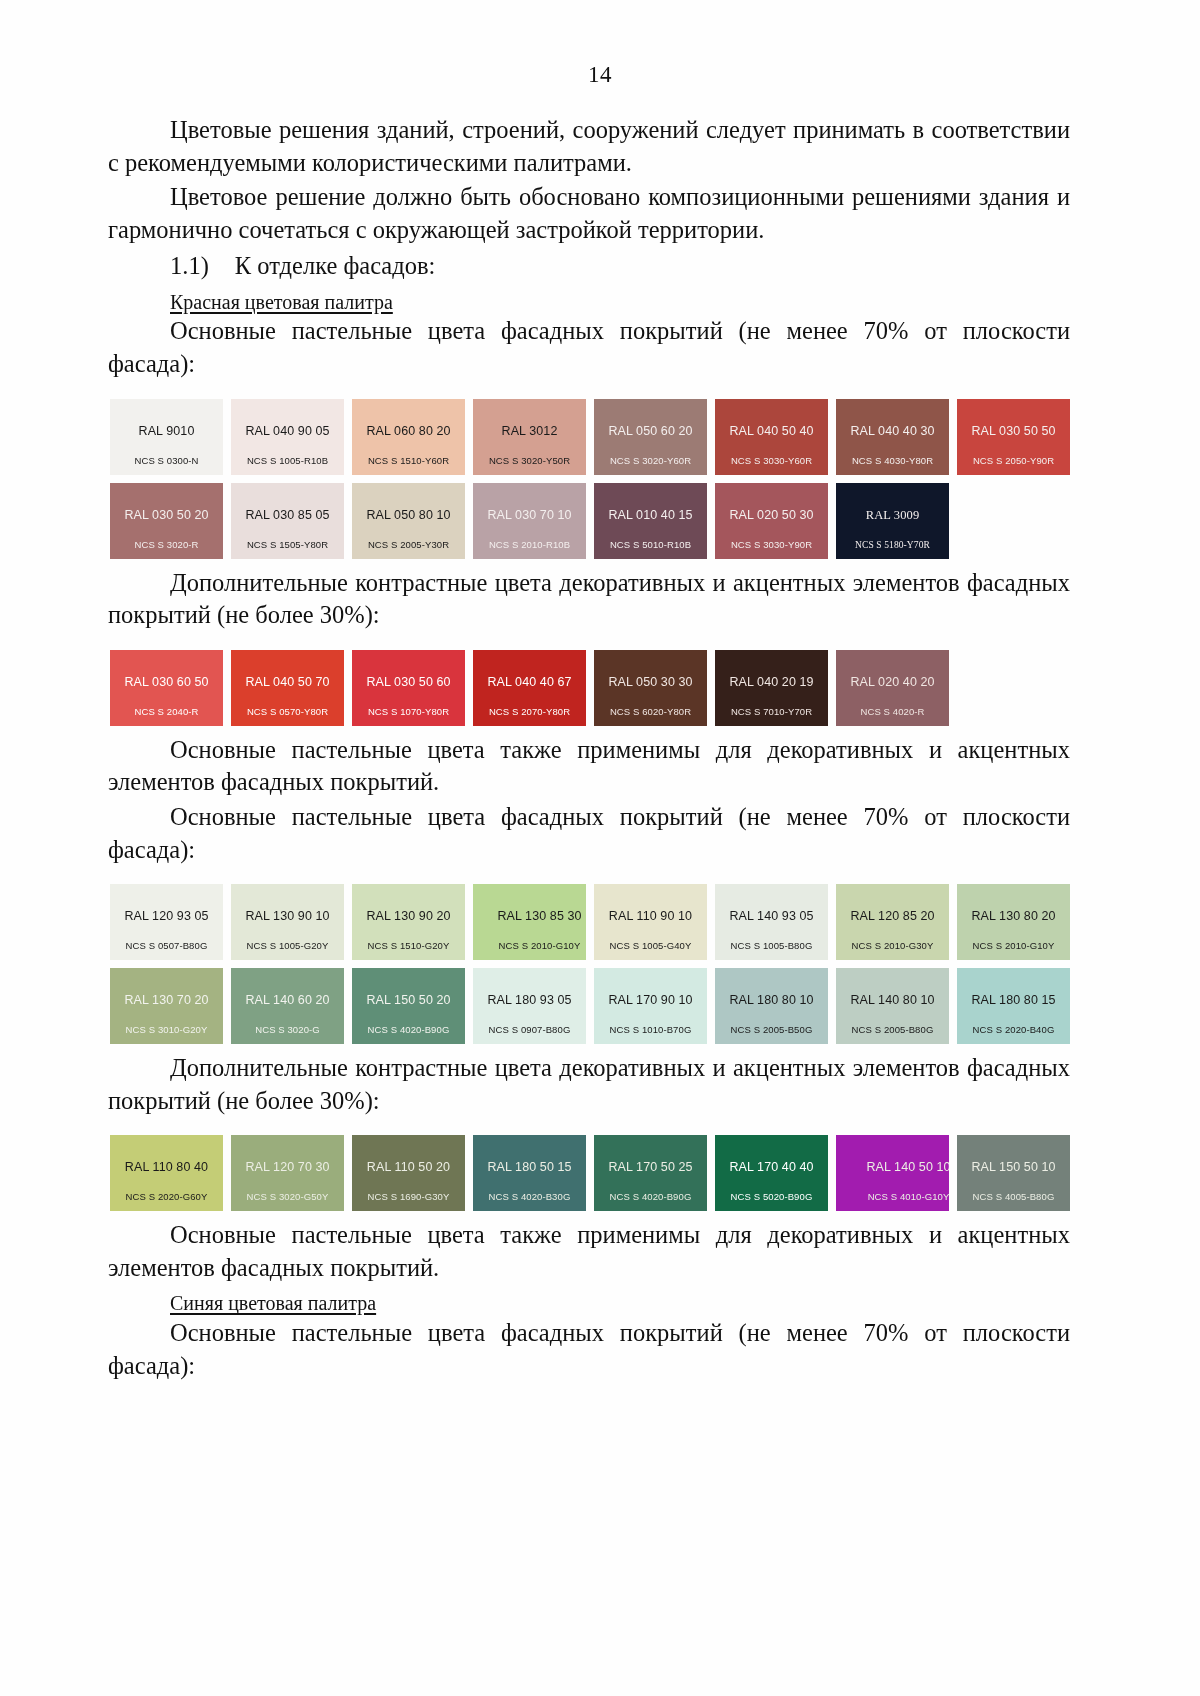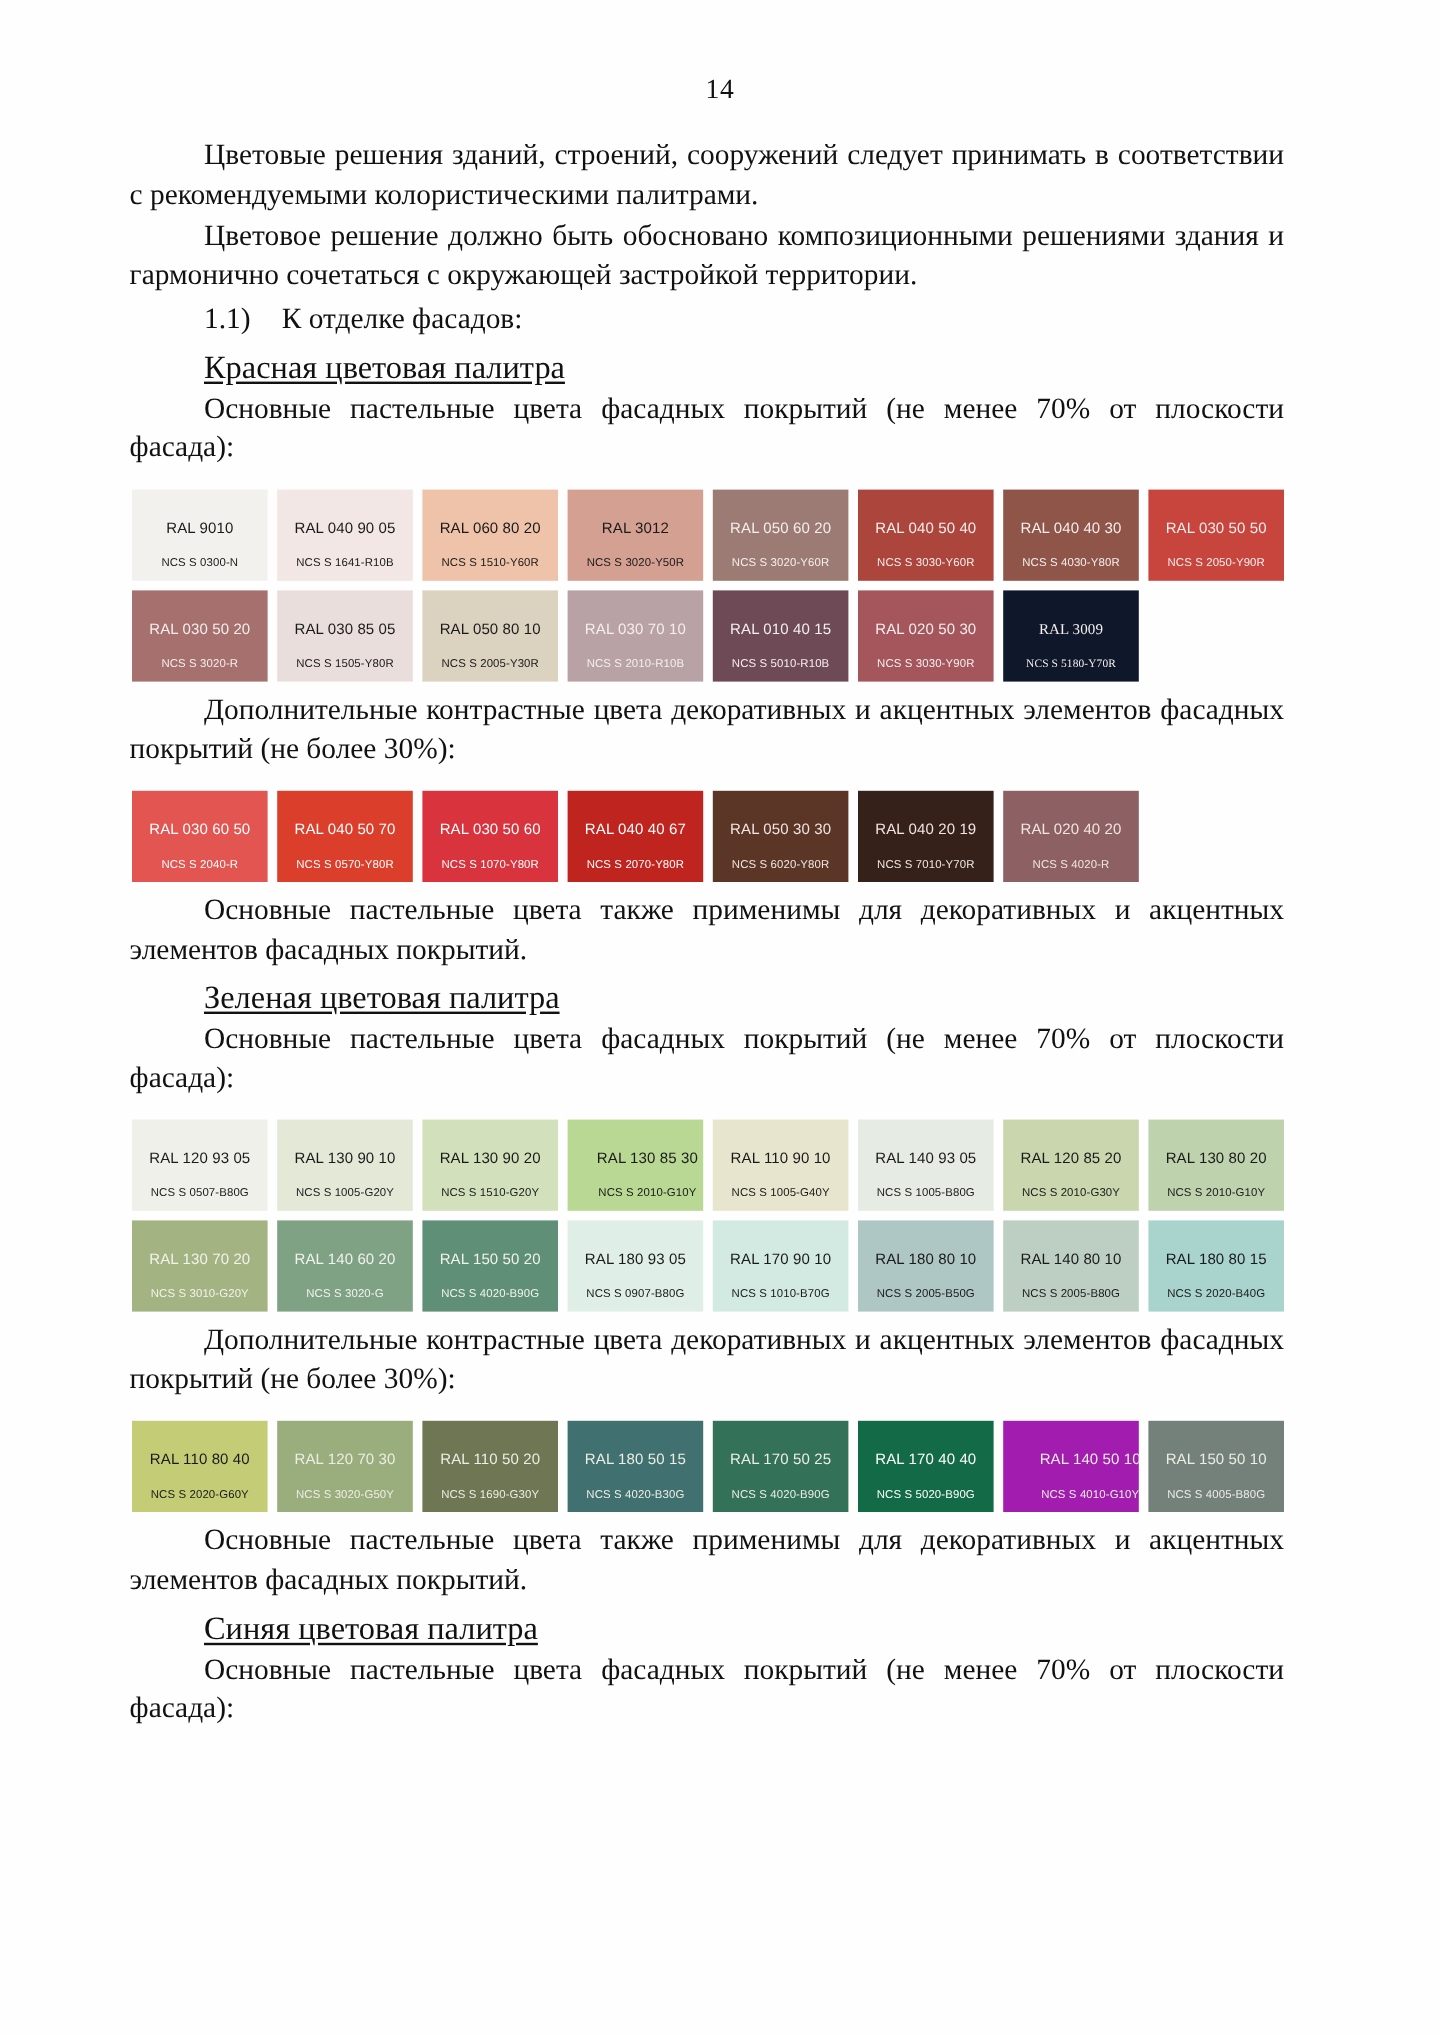--- a/index.html
+++ b/index.html
@@ -56,21 +56,21 @@
     margin: 4px 0 0 0;
     font-size: 24.5px;
     line-height: 1.33;
     text-indent: 62px;
     color: #111;
     font-family: "Liberation Serif", serif;
   }
   p.numbered .num-gap { display: inline-block; width: 26px; }
   p.heading-underline {
     margin: 6px 0 0 0;
-    font-size: 27px;
+    font-size: 20px;
     line-height: 1.33;
     text-indent: 62px;
     color: #111;
     font-family: "Liberation Serif", serif;
   }
   p.heading-underline span.u {
     text-decoration: underline;
     text-underline-offset: 3px;
   }
 
@@ -132,21 +132,21 @@
     <p class="para tight">Основные пастельные цвета фасадных покрытий (не менее 70% от плоскости фасада):</p>
 
     <div class="swatch-block">
       <div class="swatch-row">
           <div class="swatch" style="background: rgb(242, 241, 238); color: rgb(26, 26, 26);">
             <div class="ral">RAL 9010</div>
             <div class="ncs">NCS S 0300-N</div>
           </div>
           <div class="swatch" style="background: rgb(242, 231, 228); color: rgb(26, 26, 26);">
             <div class="ral">RAL 040 90 05</div>
-            <div class="ncs">NCS S 1641-R10B</div>
+            <div class="ncs">NCS S 1005-R10B</div>
           </div>
           <div class="swatch" style="background: rgb(238, 195, 169); color: rgb(26, 26, 26);">
             <div class="ral">RAL 060 80 20</div>
             <div class="ncs">NCS S 1510-Y60R</div>
           </div>
           <div class="swatch" style="background: rgb(212, 160, 145); color: rgb(26, 26, 26);">
             <div class="ral">RAL 3012</div>
             <div class="ncs">NCS S 3020-Y50R</div>
           </div>
           <div class="swatch" style="background: rgb(156, 123, 116); color: rgb(244, 239, 238);">
@@ -228,21 +228,20 @@
           </div>
           <div class="swatch" style="background: rgb(141, 96, 100); color: rgb(240, 230, 226);">
             <div class="ral">RAL 020 40 20</div>
             <div class="ncs">NCS S 4020-R</div>
           </div>
         </div>
     </div>
 
     <p class="para">Основные пастельные цвета также применимы для декоративных и акцентных элементов фасадных покрытий.</p>
 
-    <p class="heading-underline"><span class="u">Зеленая цветовая палитра</span></p>
 
     <p class="para tight">Основные пастельные цвета фасадных покрытий (не менее 70% от плоскости фасада):</p>
 
     <div class="swatch-block">
       <div class="swatch-row">
           <div class="swatch" style="background: rgb(238, 240, 233); color: rgb(26, 26, 26);">
             <div class="ral">RAL 120 93 05</div>
             <div class="ncs">NCS S 0507-B80G</div>
           </div>
           <div class="swatch" style="background: rgb(227, 232, 215); color: rgb(26, 26, 26);">

